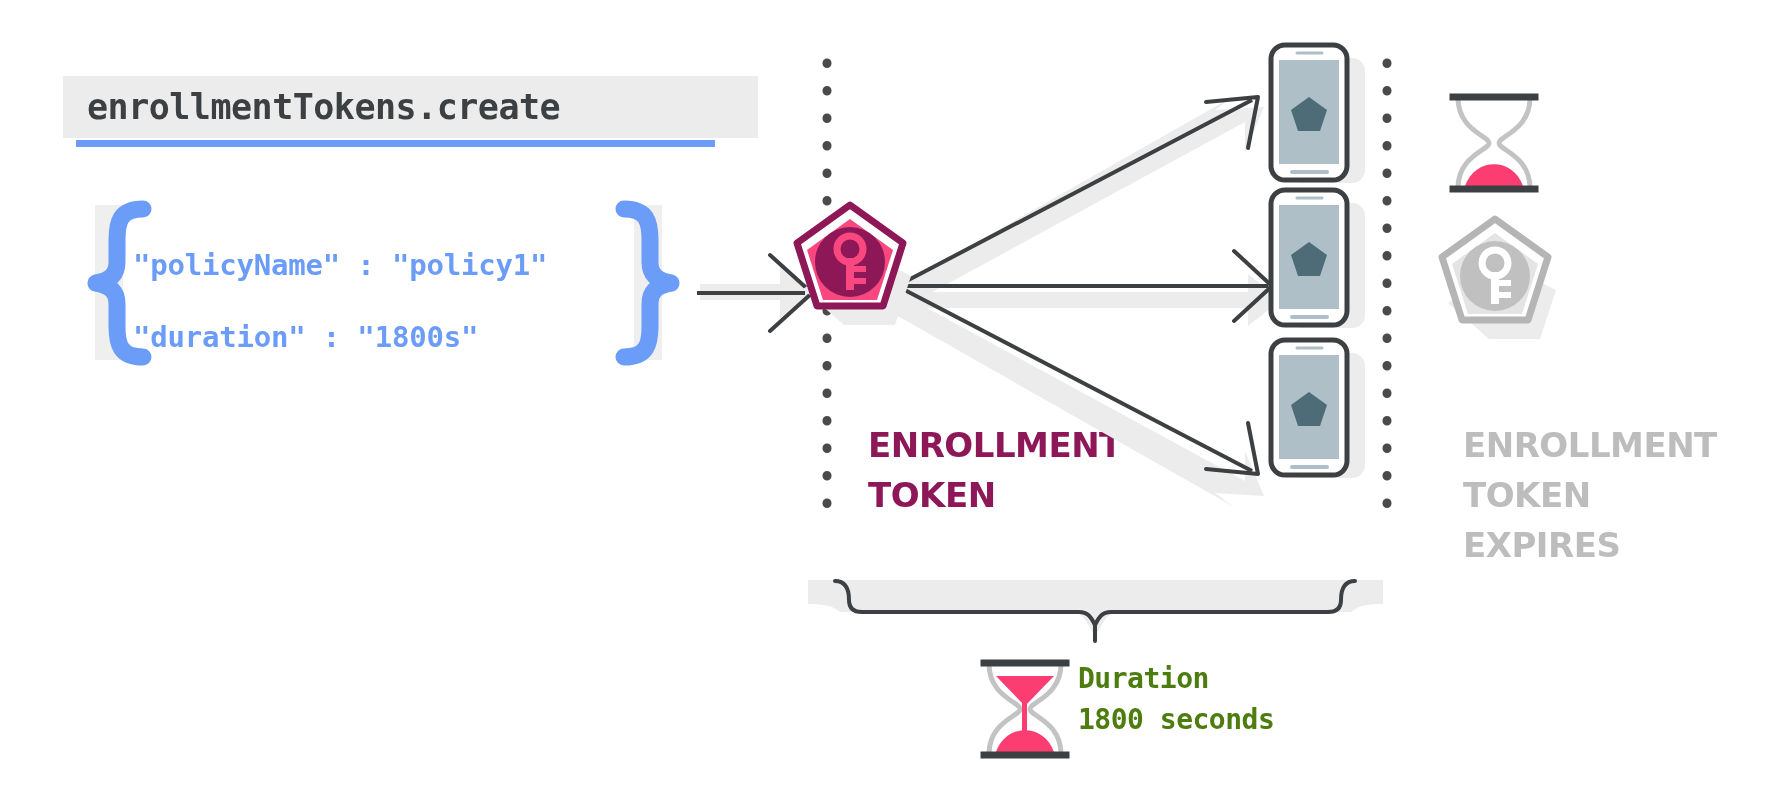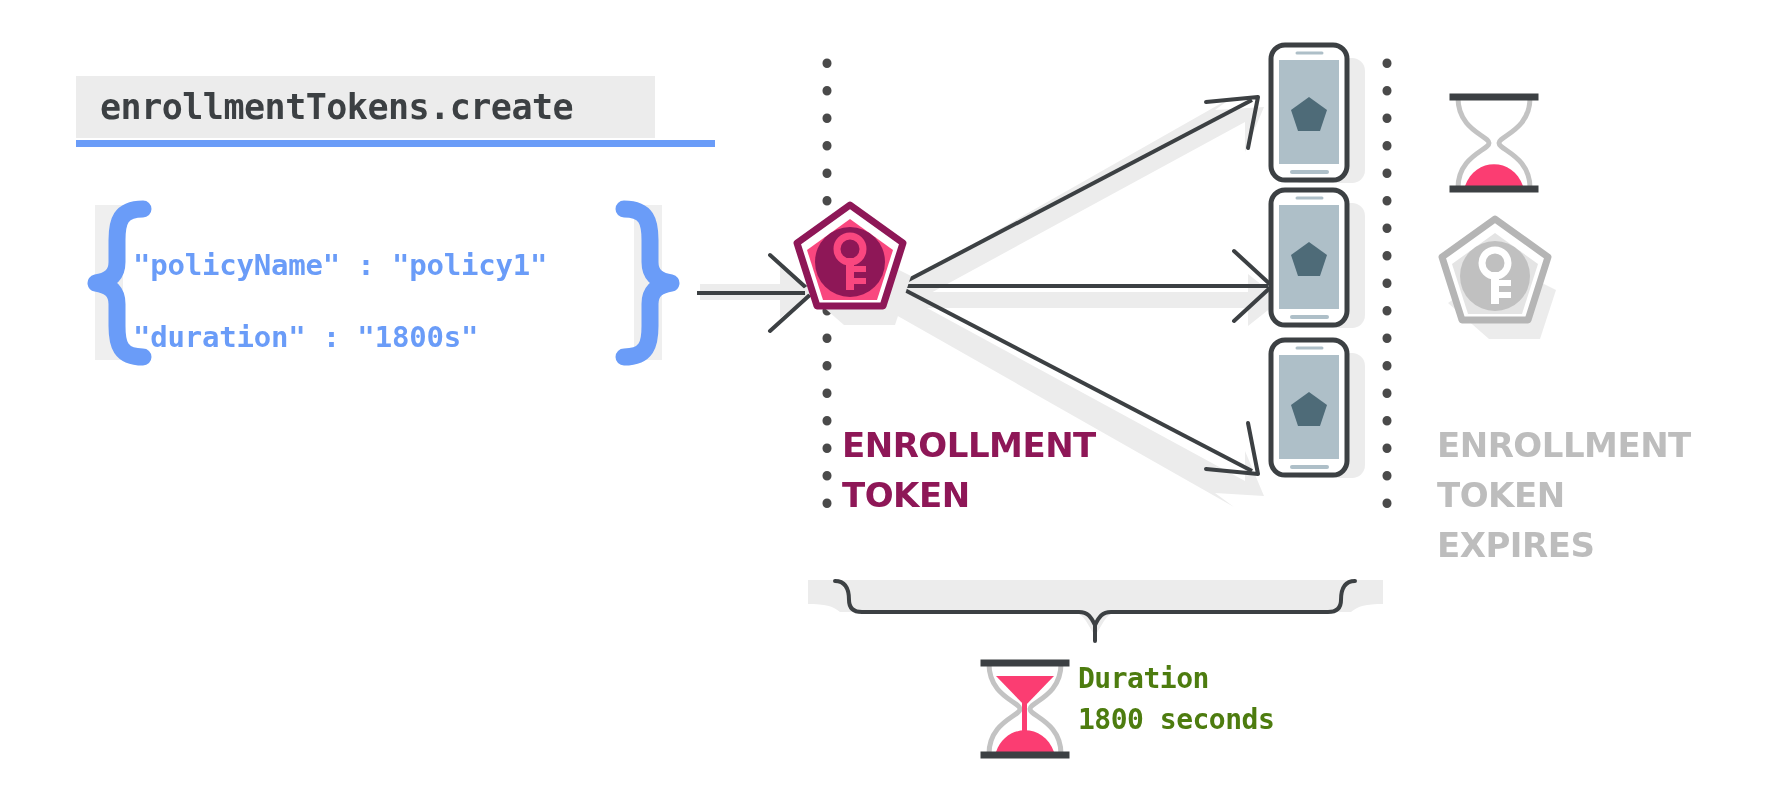--- a/index.html
+++ b/index.html
@@ -5,21 +5,21 @@
   html,body{margin:0;padding:0;background:#ffffff;}
   body{
     width:1789px;height:795px;position:relative;overflow:hidden;
     font-family:"Liberation Sans", sans-serif;
   }
   .stage{position:absolute;inset:0;}
   svg.layer{position:absolute;left:0;top:0;width:1789px;height:795px;overflow:visible;}
 
   
   #api-title-box{
-    position:absolute;left:76px;top:76px;width:579px;height:62px;
+    position:absolute;left:63px;top:76px;width:695px;height:62px;
     background:#ececec;display:flex;align-items:center;
   }
   #api-title-text{
     font-family:"DejaVu Sans Mono","Liberation Mono",monospace;
     font-weight:700;font-size:35px;color:#3c4043;letter-spacing:-0.5px;
     padding-left:24px;white-space:nowrap;
   }
   #api-title-underline{
     position:absolute;left:76px;top:140px;width:639px;height:7px;background:#6a9cf8;
   }
@@ -34,21 +34,21 @@
   }
   #json-line-0{left:133px;top:248px;}
   #json-line-1{left:133px;top:320px;}
 
   
   .band-label{
     position:absolute;
     font-family:"DejaVu Sans","Liberation Sans",sans-serif;
     font-weight:700;font-size:34px;line-height:50px;
     letter-spacing:-0.5px;
-    text-transform:uppercase;white-space:pre-line;
+    text-transform:uppercase;white-space:pre-line;margin-left:26px;
   }
   #token-label{left:842px;top:420px;color:#8e1757;}
   #expire-label{left:1437px;top:420px;color:#bdbdbd;}
 
   
   #duration-caption{
     position:absolute;left:1078px;top:658px;
     font-family:"DejaVu Sans Mono","Liberation Mono",monospace;
     font-weight:700;font-size:28px;line-height:41px;color:#4d7c0f;
     white-space:pre-line;letter-spacing:-0.5px;

